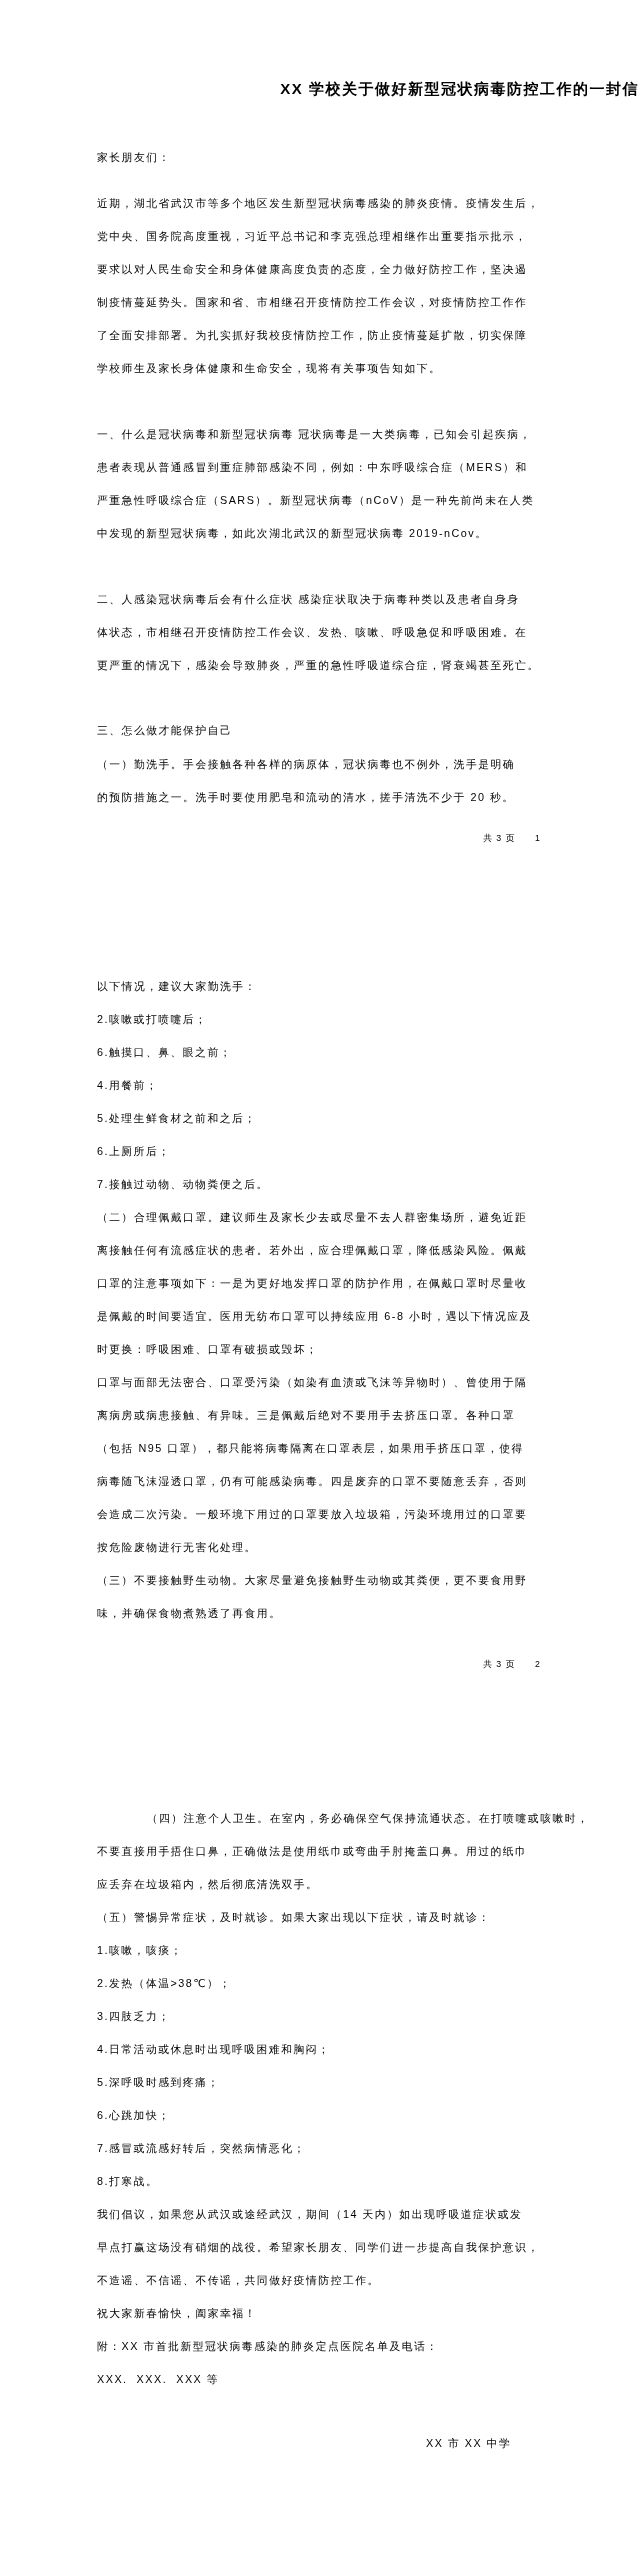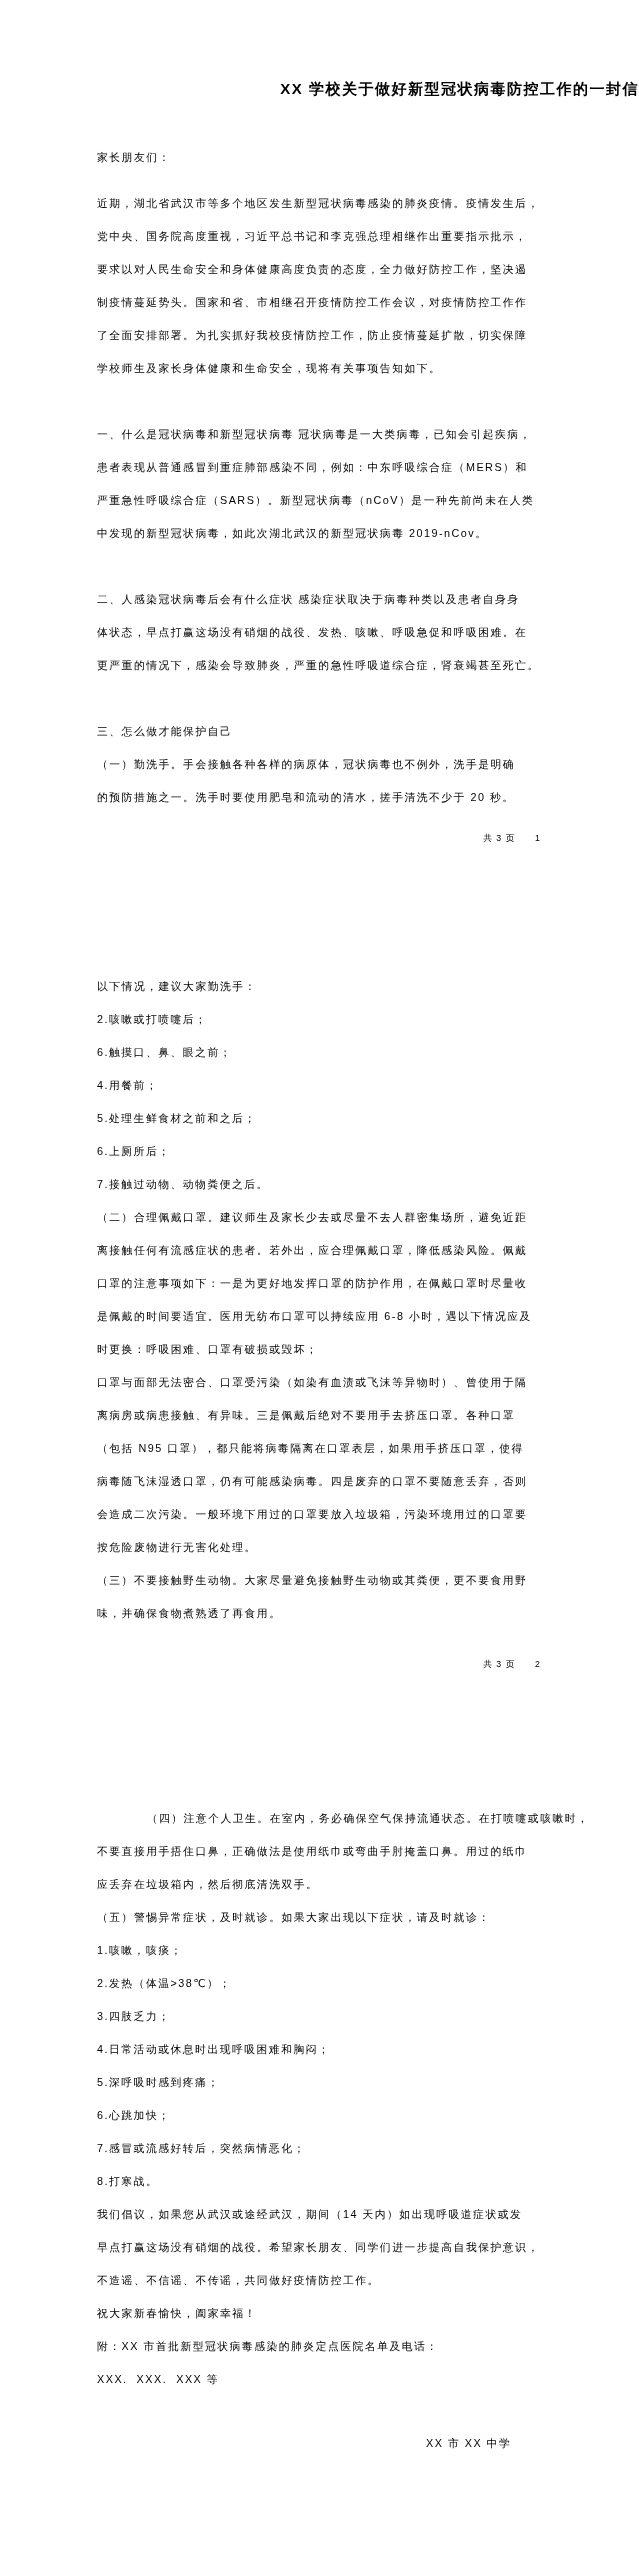--- a/index.html
+++ b/index.html
@@ -58,23 +58,23 @@
         <div class="line">党中央、国务院高度重视，习近平总书记和李克强总理相继作出重要指示批示，</div>
         <div class="line">要求以对人民生命安全和身体健康高度负责的态度，全力做好防控工作，坚决遏</div>
         <div class="line">制疫情蔓延势头。国家和省、市相继召开疫情防控工作会议，对疫情防控工作作</div>
         <div class="line">了全面安排部署。为扎实抓好我校疫情防控工作，防止疫情蔓延扩散，切实保障</div>
         <div class="line">学校师生及家长身体健康和生命安全，现将有关事项告知如下。</div>
         <div class="line" style="margin-top: 33px;">一、什么是冠状病毒和新型冠状病毒 冠状病毒是一大类病毒，已知会引起疾病，</div>
         <div class="line">患者表现从普通感冒到重症肺部感染不同，例如：中东呼吸综合症（MERS）和</div>
         <div class="line">严重急性呼吸综合症（SARS）。新型冠状病毒（nCoV）是一种先前尚未在人类</div>
         <div class="line">中发现的新型冠状病毒，如此次湖北武汉的新型冠状病毒 2019-nCov。</div>
         <div class="line" style="margin-top: 33px;">二、人感染冠状病毒后会有什么症状 感染症状取决于病毒种类以及患者自身身</div>
-        <div class="line">体状态，早点打赢这场没有硝烟的战役、发热、咳嗽、呼吸急促和呼吸困难。在</div>
+        <div class="line">体状态，市相继召开疫情防控工作会议、发热、咳嗽、呼吸急促和呼吸困难。在</div>
         <div class="line">更严重的情况下，感染会导致肺炎，严重的急性呼吸道综合症，肾衰竭甚至死亡。</div>
-        <div class="line" style="margin-top: 33px;">三、怎么做才能保护自己</div>
+        <div class="line" style="margin-top: 33px; font-family: Liberation Mono, monospace;">三、怎么做才能保护自己</div>
         <div class="line ind">（一）勤洗手。手会接触各种各样的病原体，冠状病毒也不例外，洗手是明确</div>
         <div class="line">的预防措施之一。洗手时要使用肥皂和流动的清水，搓手清洗不少于 20 秒。</div>
         <div class="pfooter" style="margin-top: 7.7px;"><span>共 3 页</span><span class="num">1</span></div>
       </div>
       <div>
         <div class="line" style="margin-top: 115px;">以下情况，建议大家勤洗手：</div>
         <div class="line">2.咳嗽或打喷嚏后；</div>
         <div class="line">6.触摸口、鼻、眼之前；</div>
         <div class="line">4.用餐前；</div>
         <div class="line">5.处理生鲜食材之前和之后；</div>

